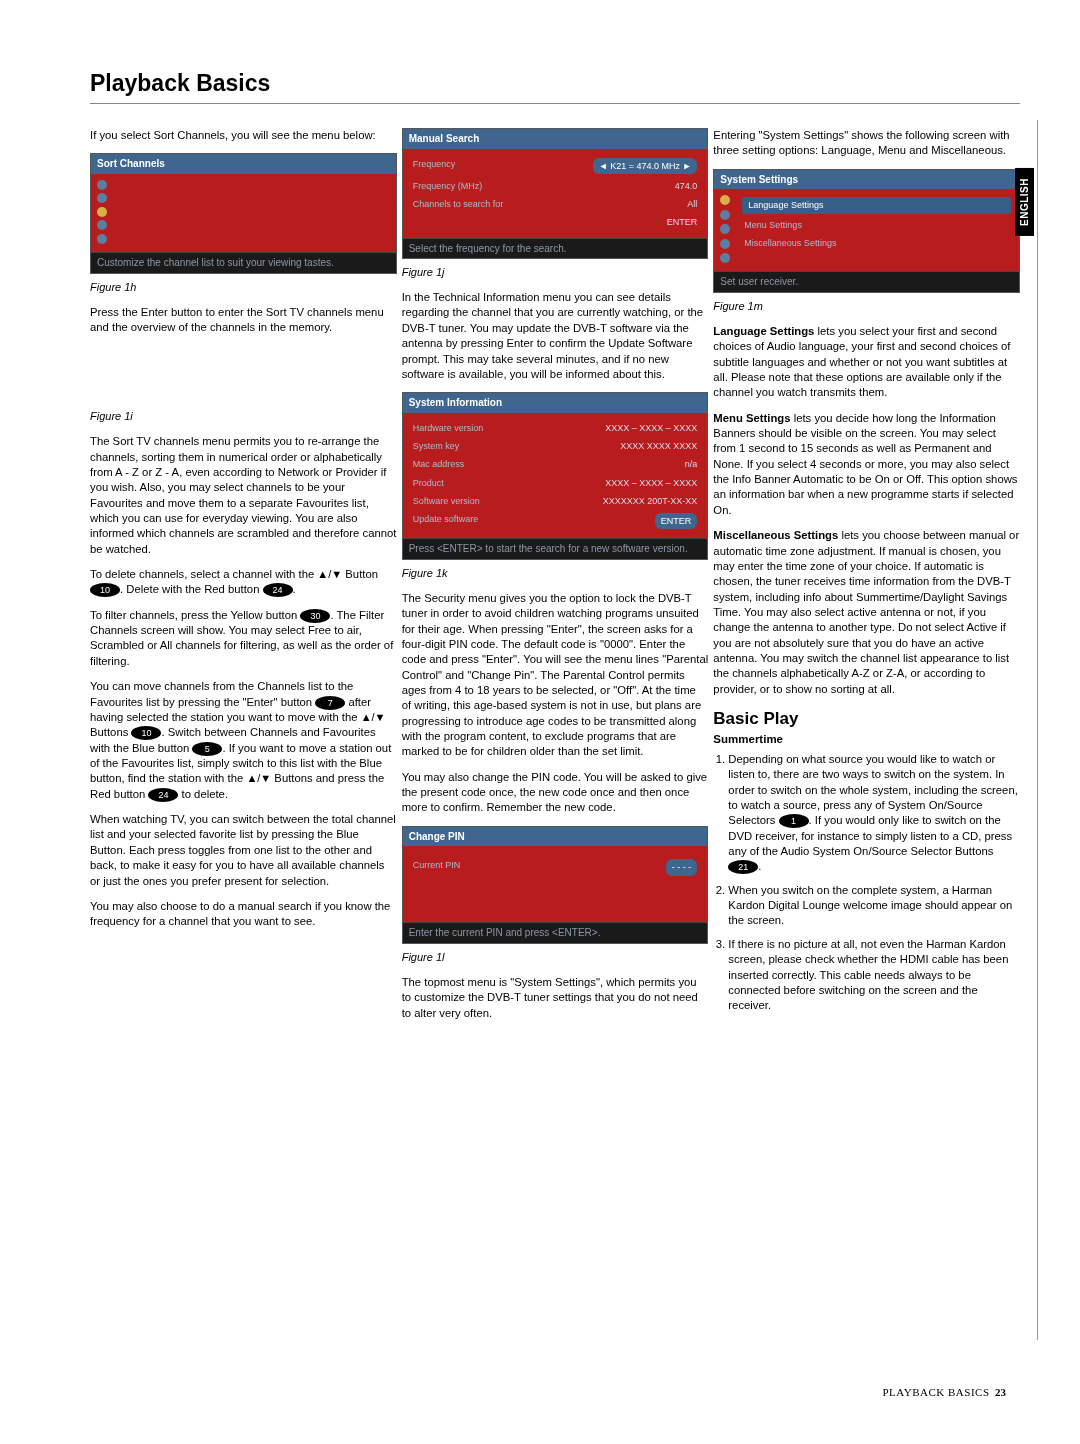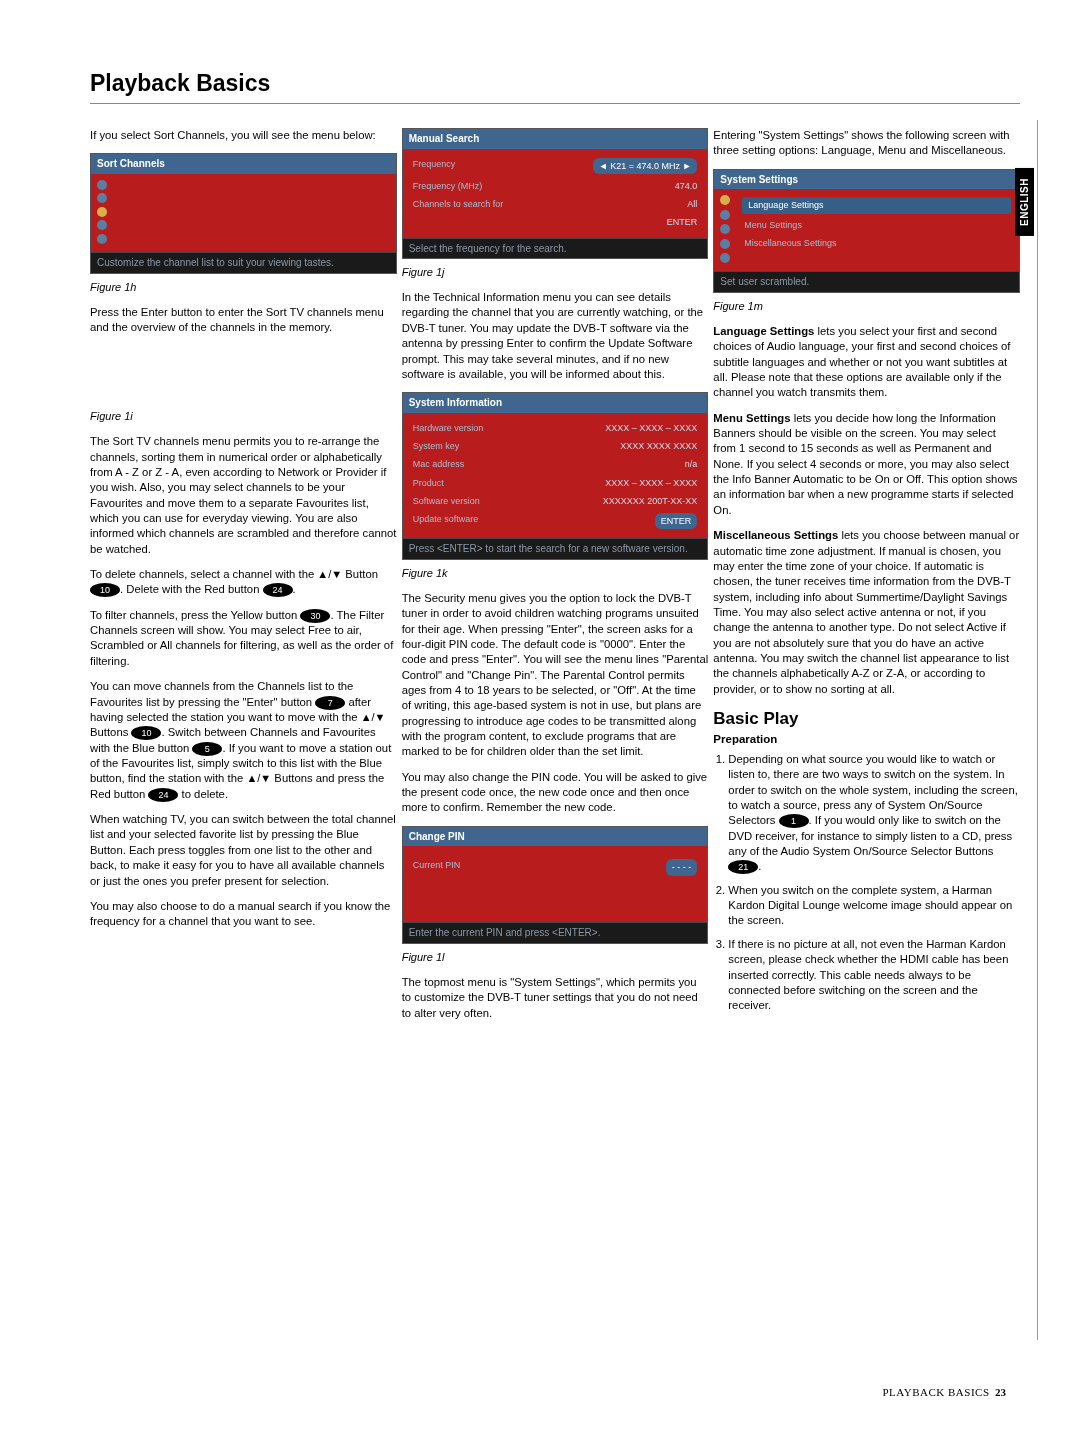--- a/index.html
+++ b/index.html
@@ -287,32 +287,32 @@
             <span></span>
             <span></span>
             <span></span>
         </div>
         <div class="list">
           <div class="selrow">Language Settings</div>
           <div class="line">Menu Settings</div>
           <div class="line">Miscellaneous Settings</div>
         </div>
       </div>
-      <div class="tip">Set user scrambled.</div>
+      <div class="tip">Set user receiver.</div>
     </div>
     <div class="fig-caption">Figure 1m</div>
 
     <p><b class="lead">Language Settings</b><span> lets you select your first and second choices of Audio language, your first and second choices of subtitle languages and whether or not you want subtitles at all. Please note that these options are available only if the channel you watch transmits them.</span></p>
 
     <p><b class="lead">Menu Settings</b><span> lets you decide how long the Information Banners should be visible on the screen. You may select from 1 second to 15 seconds as well as Permanent and None. If you select 4 seconds or more, you may also select the Info Banner Automatic to be On or Off. This option shows an information bar when a new programme starts if selected On.</span></p>
 
     <p><b class="lead">Miscellaneous Settings</b><span> lets you choose between manual or automatic time zone adjustment. If manual is chosen, you may enter the time zone of your choice. If automatic is chosen, the tuner receives time information from the DVB-T system, including info about Summertime/Daylight Savings Time. You may also select active antenna or not, if you change the antenna to another type. Do not select Active if you are not absolutely sure that you do have an active antenna. You may switch the channel list appearance to list the channels alphabetically A-Z or Z-A, or according to provider, or to show no sorting at all.</span></p>
 
     <h2 class="section">Basic Play</h2>
-    <div class="subhead">Preparation</div>
+    <div class="subhead">Summertime</div>
     <ol class="prep">
       <li>
         <span>Depending on what source you would like to watch or listen to, there are two ways to switch on the system. In order to switch on the whole system, including the screen, to watch a source, press any of System On/Source Selectors </span><span class="callout">1</span><span>. If you would only like to switch on the DVD receiver, for instance to simply listen to a CD, press any of the Audio System On/Source Selector Buttons </span><span class="callout">21</span><span>.</span>
       </li>
       <li>When you switch on the complete system, a Harman Kardon Digital Lounge welcome image should appear on the screen.</li>
       <li>If there is no picture at all, not even the Harman Kardon screen, please check whether the HDMI cable has been inserted correctly. This cable needs always to be connected before switching on the screen and the receiver.</li>
     </ol>
   </div>
 
 </div>

